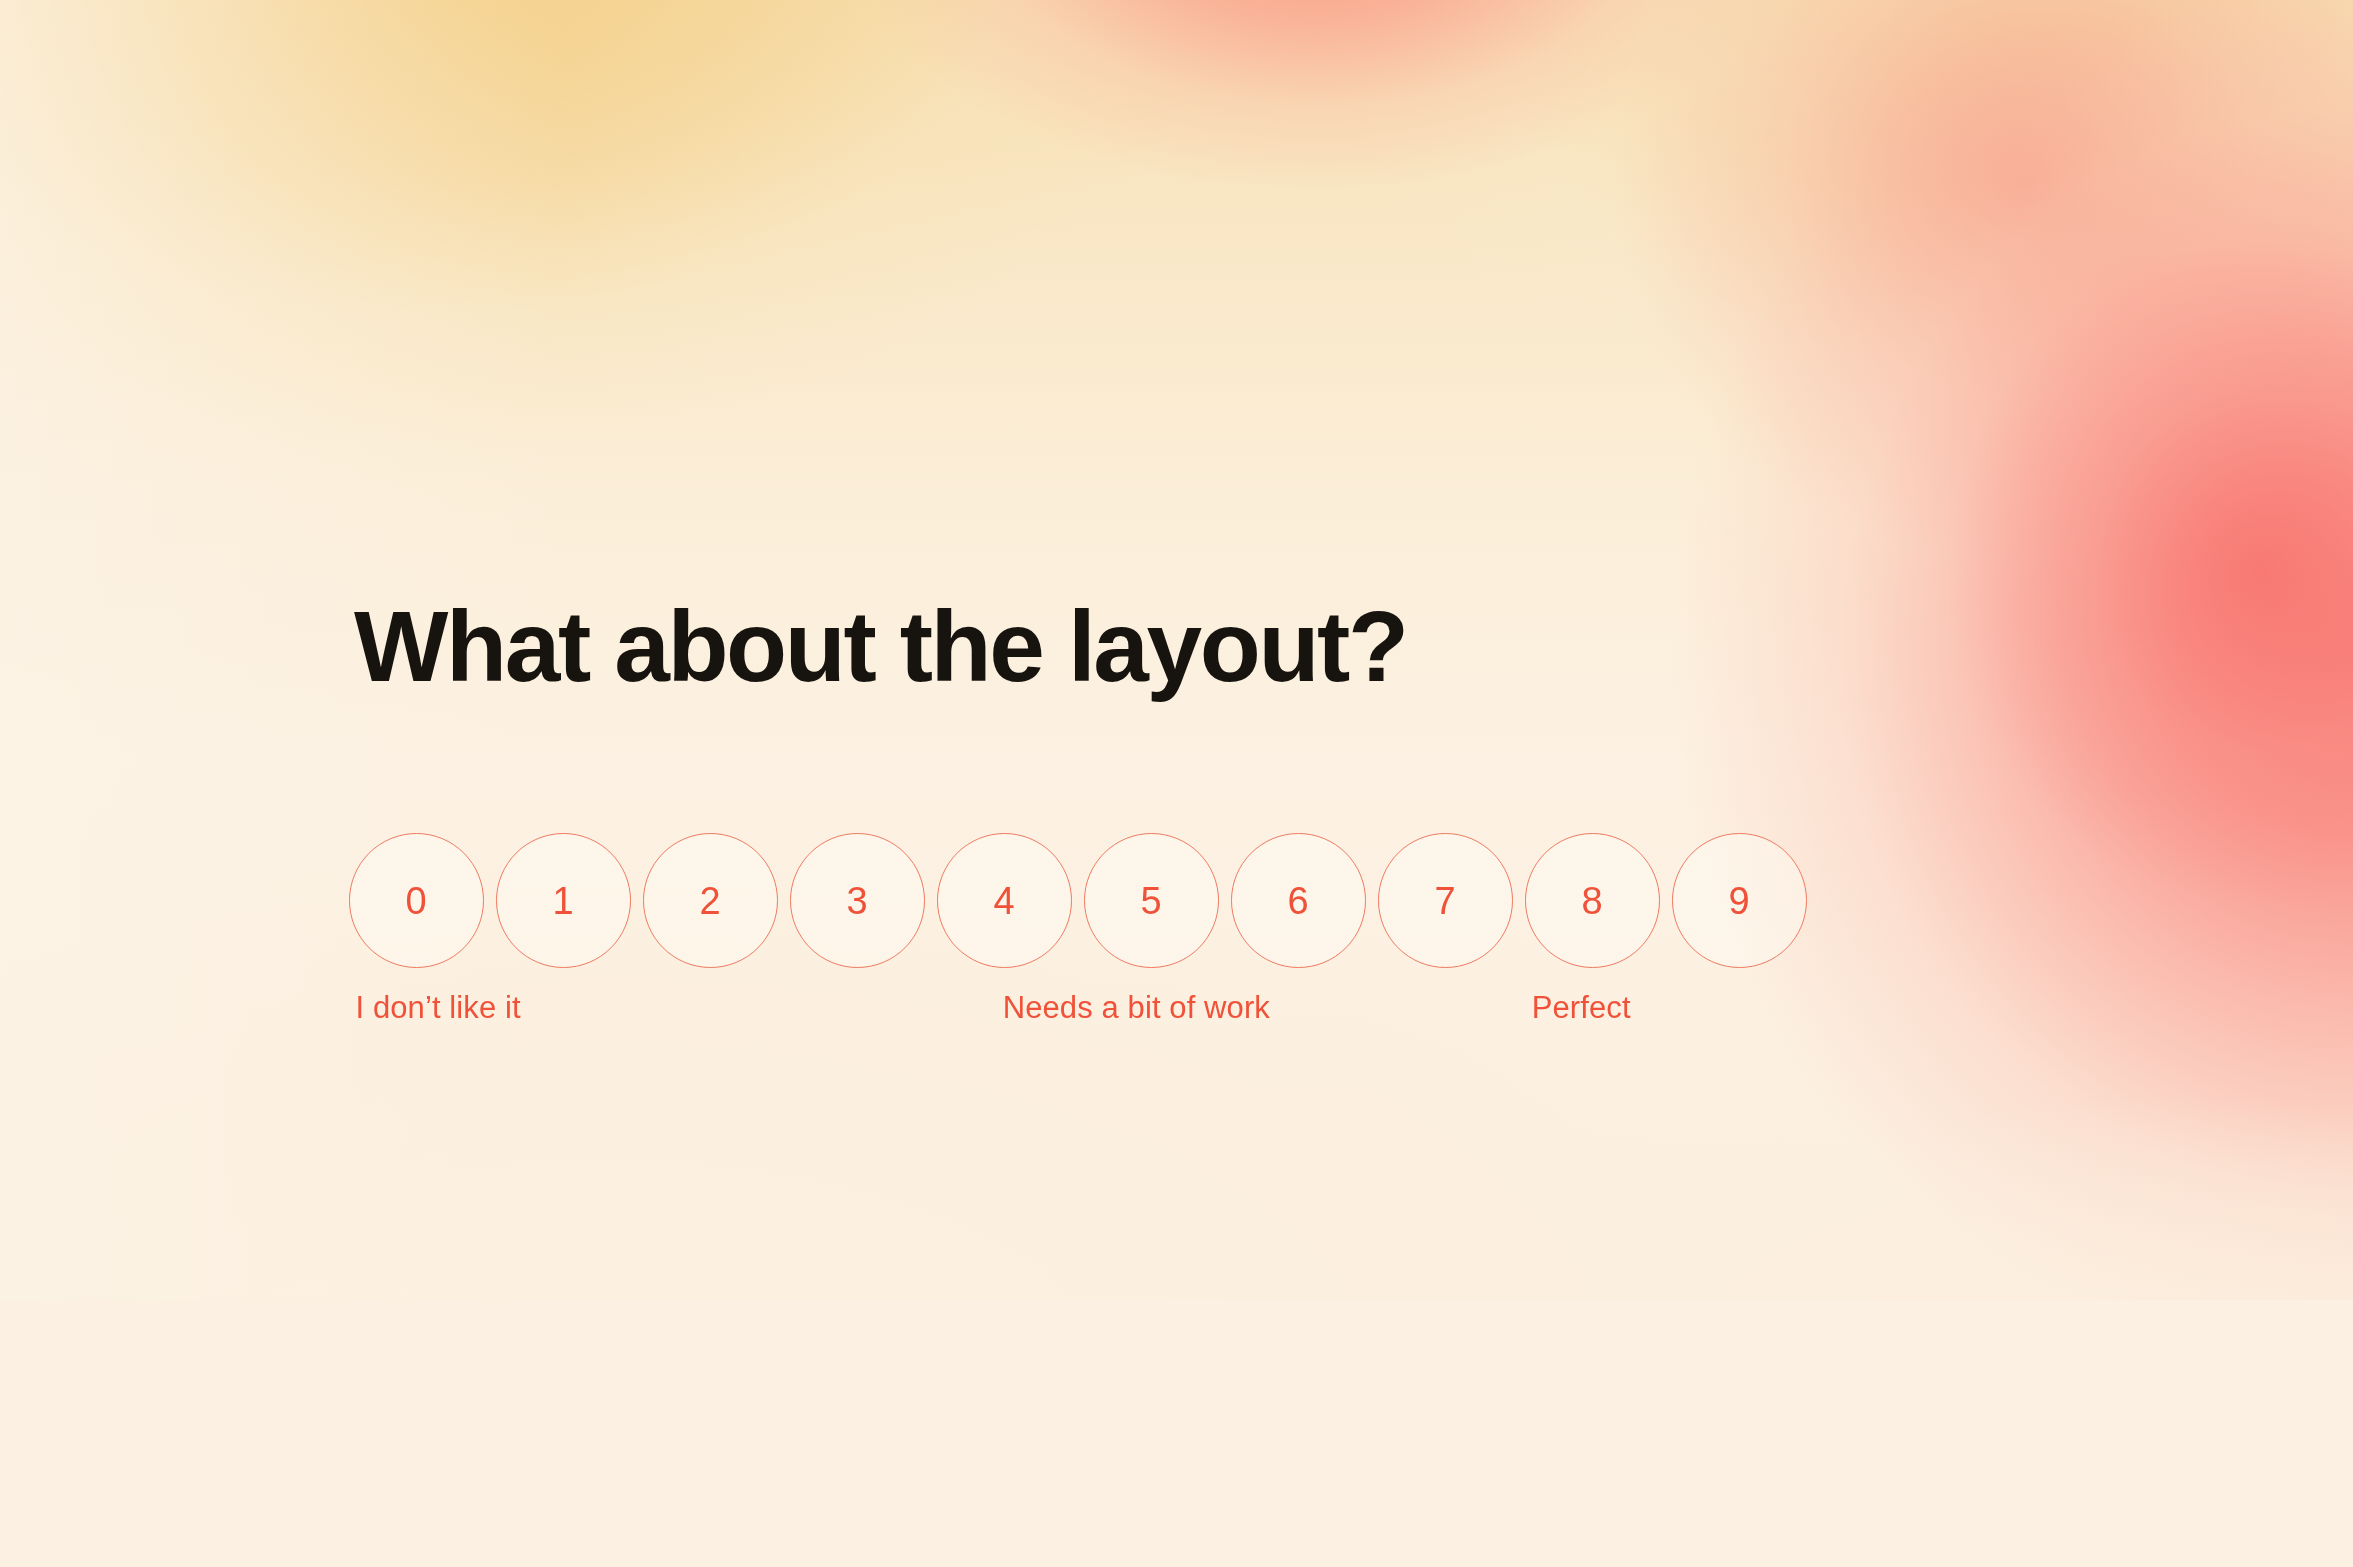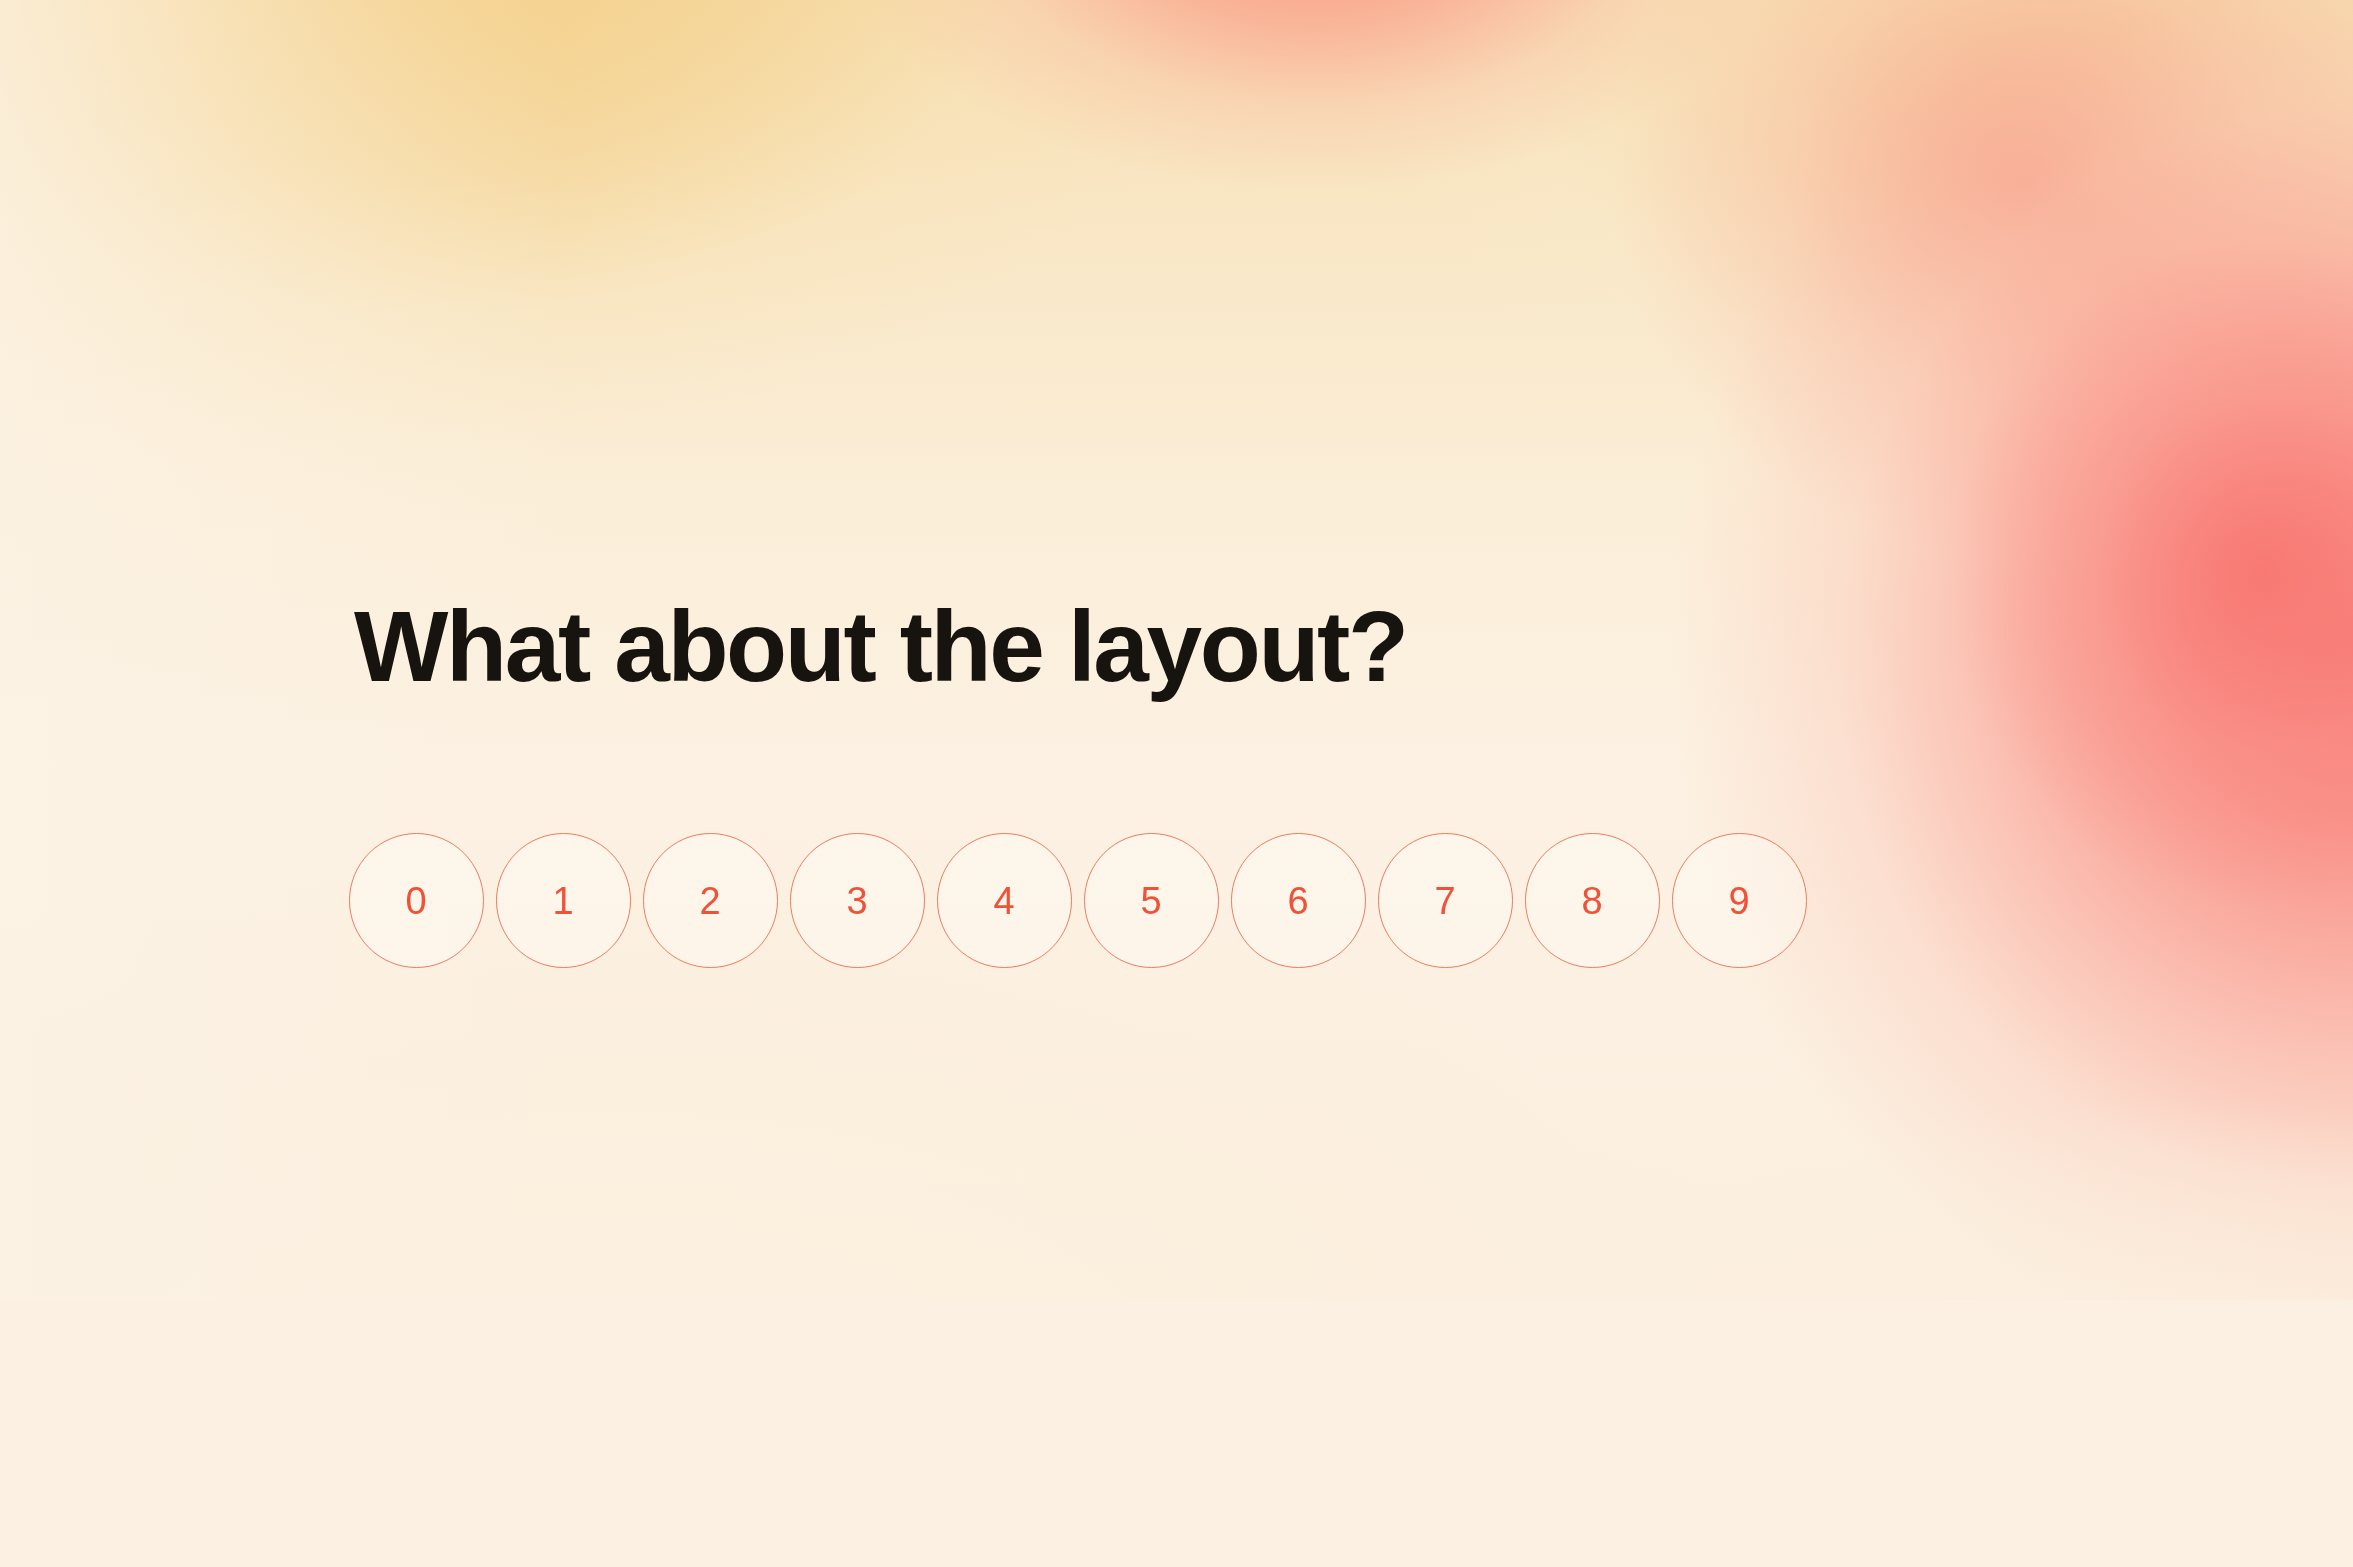--- a/index.html
+++ b/index.html
@@ -248,16 +248,21 @@
       </div>
       <div class="scale-option">
         <span class="scale-option-number">8</span>
       </div>
       <div class="scale-option">
         <span class="scale-option-number">9</span>
       </div>
 
     </div>
 
+    <div id="scale-legend">
+      <span class="legend-label legend-low">I don’t like it</span>
+      <span class="legend-label legend-mid">Needs a bit of work</span>
+      <span class="legend-label legend-high">Perfect</span>
+    </div>
 
   </div>
 </div>
 
 
 </body></html>

